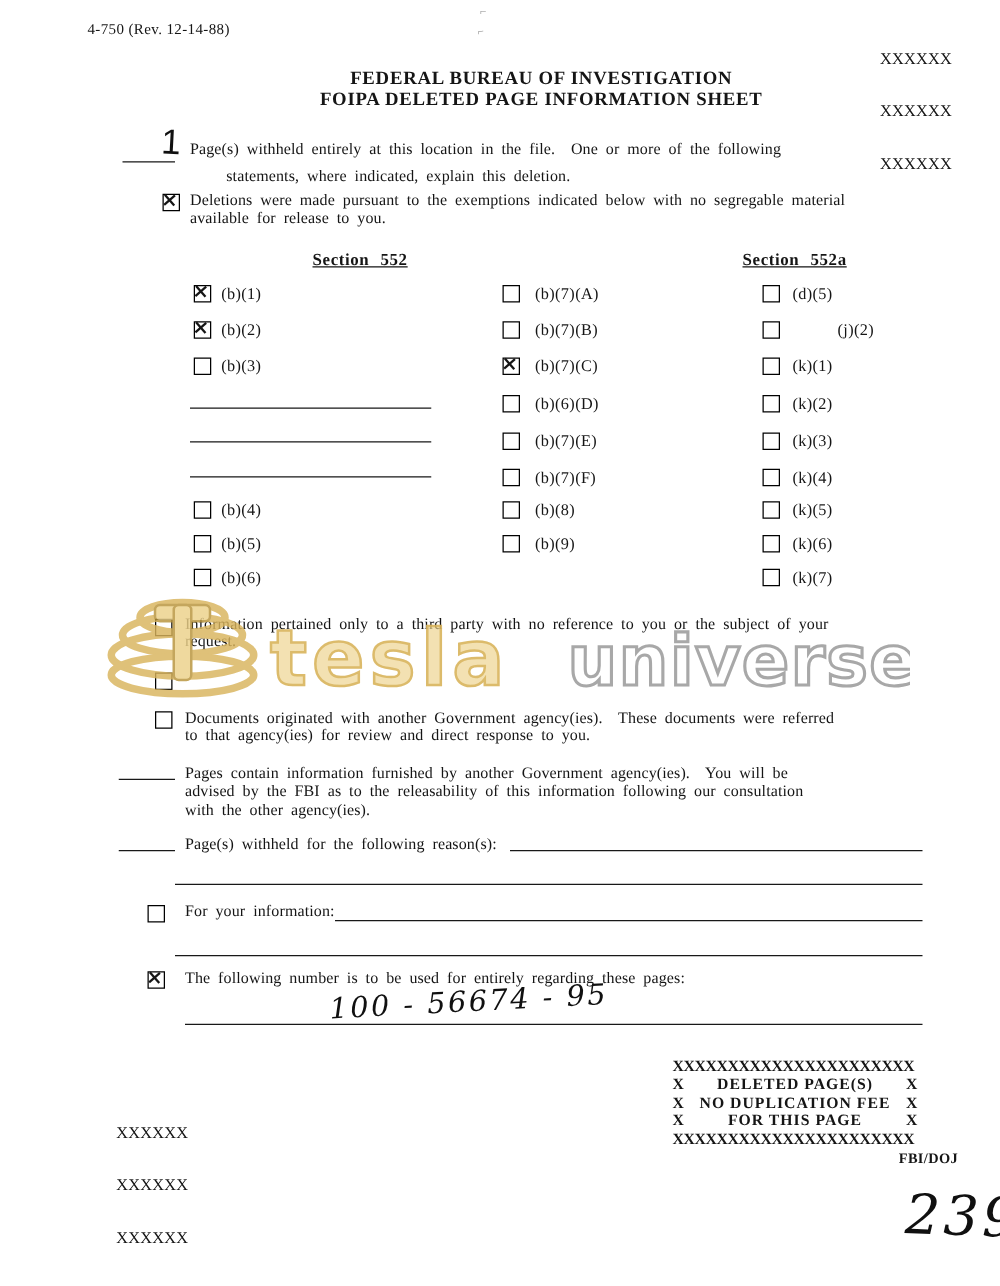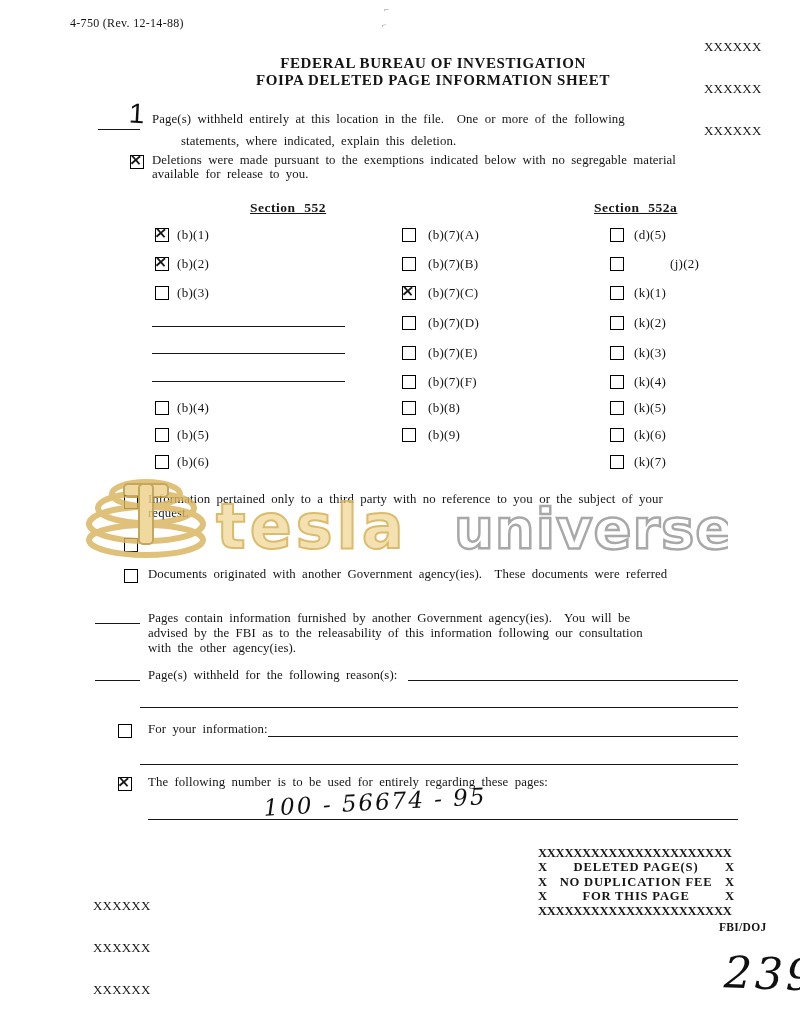--- a/index.html
+++ b/index.html
@@ -100,21 +100,21 @@
       <i class="mk"></i>
     </span>
   <span class="cl" style="left:428px;top:256px;">(b)(7)(B)</span>
   <span class="cb" style="left:402px;top:286px;">
       <i class="mk">×</i>
     </span>
   <span class="cl" style="left:428px;top:285px;">(b)(7)(C)</span>
   <span class="cb" style="left:402px;top:316px;">
       <i class="mk"></i>
     </span>
-  <span class="cl" style="left:428px;top:315px;">(b)(7)(D)</span>
+  <span class="cl" style="left:428px;top:315px;">(b)(6)(D)</span>
   <span class="cb" style="left:402px;top:346px;">
       <i class="mk"></i>
     </span>
   <span class="cl" style="left:428px;top:345px;">(b)(7)(E)</span>
   <span class="cb" style="left:402px;top:375px;">
       <i class="mk"></i>
     </span>
   <span class="cl" style="left:428px;top:374px;">(b)(7)(F)</span>
   <span class="cb" style="left:402px;top:401px;">
       <i class="mk"></i>
@@ -169,20 +169,21 @@
   <span class="tline" style="left:148px;top:506px;">request.</span>
 
   <span class="cb" style="left:124px;top:538px;">
       <i class="mk"></i>
     </span>
 
   <span class="cb" style="left:124px;top:569px;">
       <i class="mk"></i>
     </span>
   <span class="tline" style="left:148px;top:567px;">Documents originated with another Government agency(ies).  These documents were referred</span>
+  <span class="tline" style="left:148px;top:581px;">to that agency(ies) for review and direct response to you.</span>
 
   <div class="hline" style="left:95px;top:623px;width:45px;"></div>
   <span class="tline" style="left:148px;top:611px;">Pages contain information furnished by another Government agency(ies).  You will be</span>
   <span class="tline" style="left:148px;top:626px;">advised by the FBI as to the releasability of this information following our consultation</span>
   <span class="tline" style="left:148px;top:641px;">with the other agency(ies).</span>
 
   <div class="hline" style="left:95px;top:680px;width:45px;"></div>
   <span class="tline" style="left:148px;top:668px;">Page(s) withheld for the following reason(s):</span>
   <div class="hline" style="left:408px;top:680px;width:330px;"></div>
   <div class="hline" style="left:140px;top:707px;width:598px;"></div>

